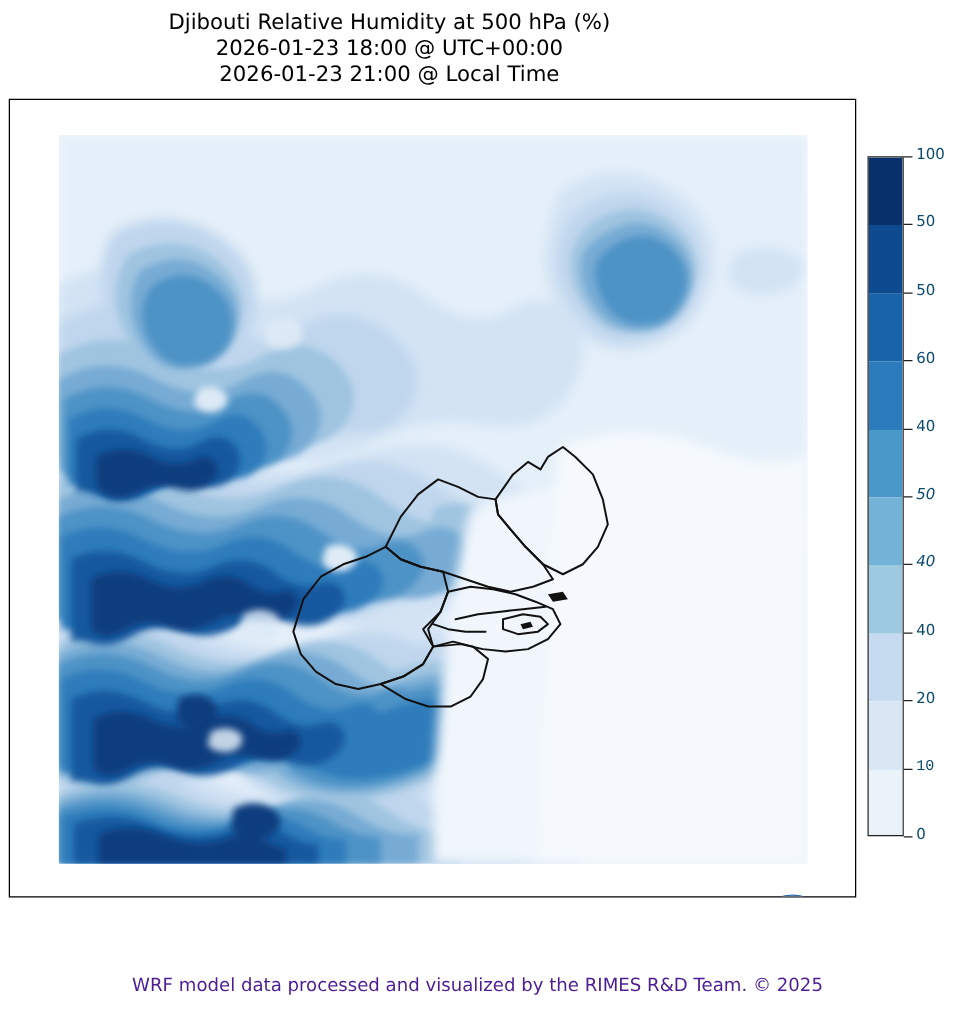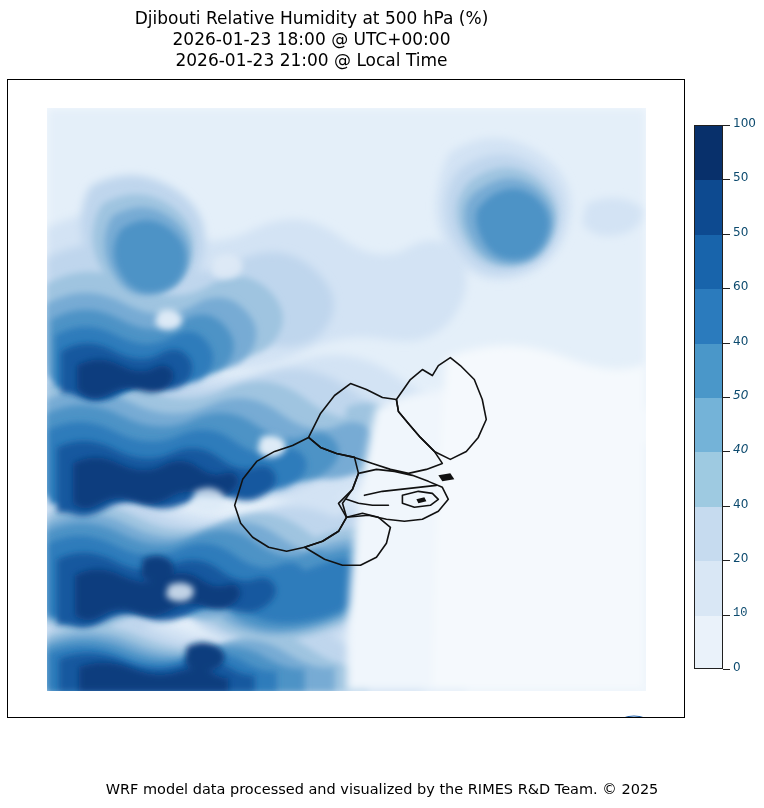--- a/index.html
+++ b/index.html
@@ -112,21 +112,21 @@
   }
 
   
   #footer {
     position: absolute;
     left: 0;
     top: 781px;
     width: 764px;
     text-align: center;
     font-size: 14.5px;
-    color: #000000;
+    color: #4c1d95;
     white-space: pre;
   }
 </style>
 </head>
 <body>
 
 <div id="title-block">
   <div class="tline">Djibouti Relative Humidity at 500 hPa (%)</div>
   <div class="tline">2026-01-23 18:00 @ UTC+00:00</div>
   <div class="tline">2026-01-23 21:00 @ Local Time</div>

